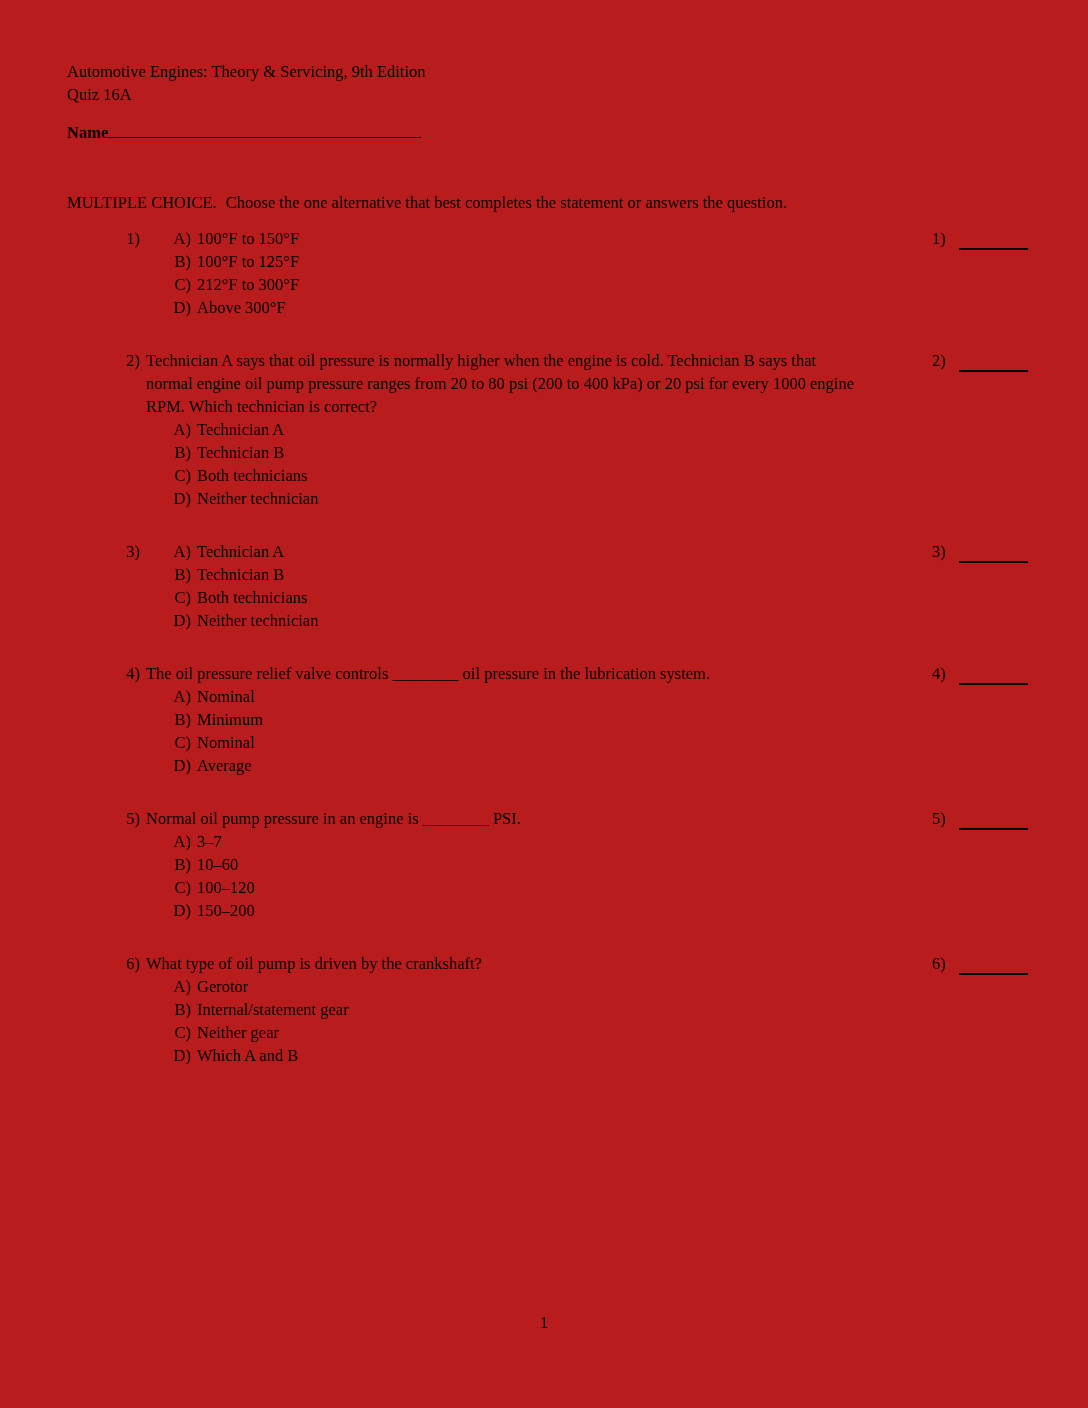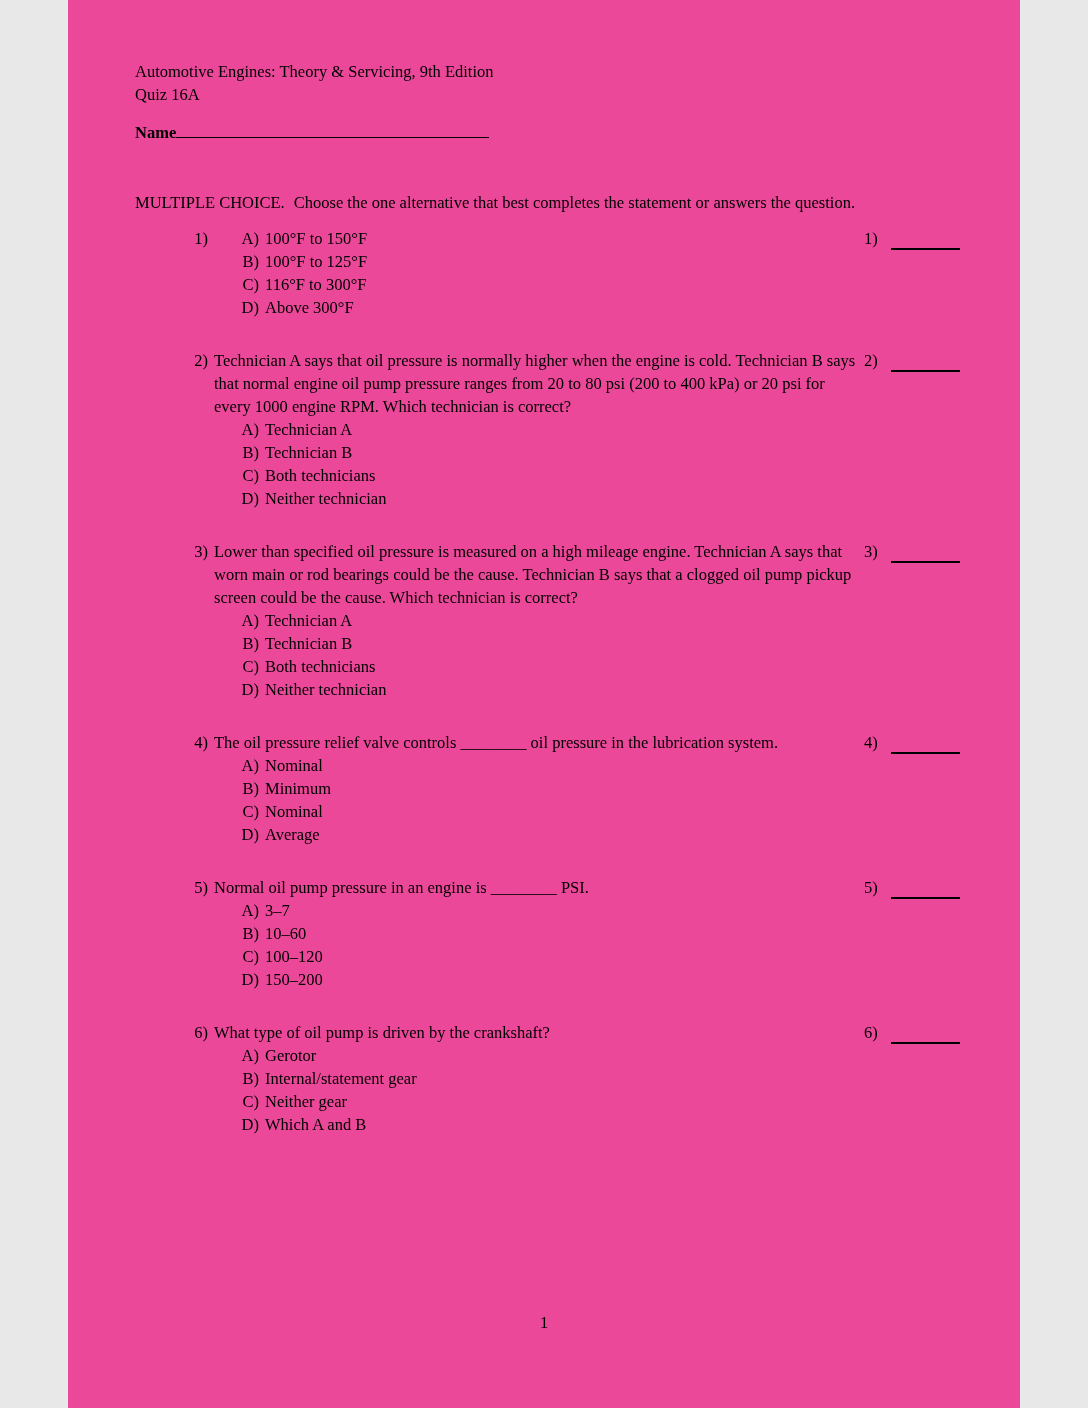--- a/index.html
+++ b/index.html
@@ -1,20 +1,20 @@
 <!DOCTYPE html>
 <html><head>
 <meta charset="utf-8">
 <style>
   html, body { margin: 0; padding: 0; background: #e8e8e8; }
   .page {
-    width: 952px;
+    width: 1088px;
     height: 1408px;
     margin: 0 auto;
-    background: #ec4899;
+    background: #b91c1c;
     color: #000000;
     font-family: "Liberation Serif", "DejaVu Serif", serif;
     font-size: 16.5px;
     line-height: 23px;
     box-sizing: border-box;
     padding: 60px 60px 0 67px;
     position: relative;
   }
   .header-title, .header-subtitle { white-space: nowrap; }
   .name-row { margin-top: 14px; font-weight: bold; }
@@ -99,21 +99,21 @@
             <div class="choice">
                 <span class="c-label">A)</span>
                 <span class="c-text">100°F to 150°F</span>
               </div>
             <div class="choice">
                 <span class="c-label">B)</span>
                 <span class="c-text">100°F to 125°F</span>
               </div>
             <div class="choice">
                 <span class="c-label">C)</span>
-                <span class="c-text">116°F to 300°F</span>
+                <span class="c-text">212°F to 300°F</span>
               </div>
             <div class="choice">
                 <span class="c-label">D)</span>
                 <span class="c-text">Above 300°F</span>
               </div>
           </div>
         </div>
         <div class="q-ans">
           <span class="a-num">1)</span>
             <span class="a-line"></span>
@@ -149,21 +149,20 @@
           <span class="a-num">2)</span>
             <span class="a-line"></span>
         </div>
       </div>
     </div>
 
     <div class="question">
       <div class="q-row">
         <span class="q-num">3)</span>
         <div class="q-main">
-          <span class="q-text">Lower than specified oil pressure is measured on a high mileage engine. Technician A says that worn main or rod bearings could be the cause. Technician B says that a clogged oil pump pickup screen could be the cause. Which technician is correct?</span>
           <div class="choices">
             <div class="choice">
                 <span class="c-label">A)</span>
                 <span class="c-text">Technician A</span>
               </div>
             <div class="choice">
                 <span class="c-label">B)</span>
                 <span class="c-text">Technician B</span>
               </div>
             <div class="choice">

